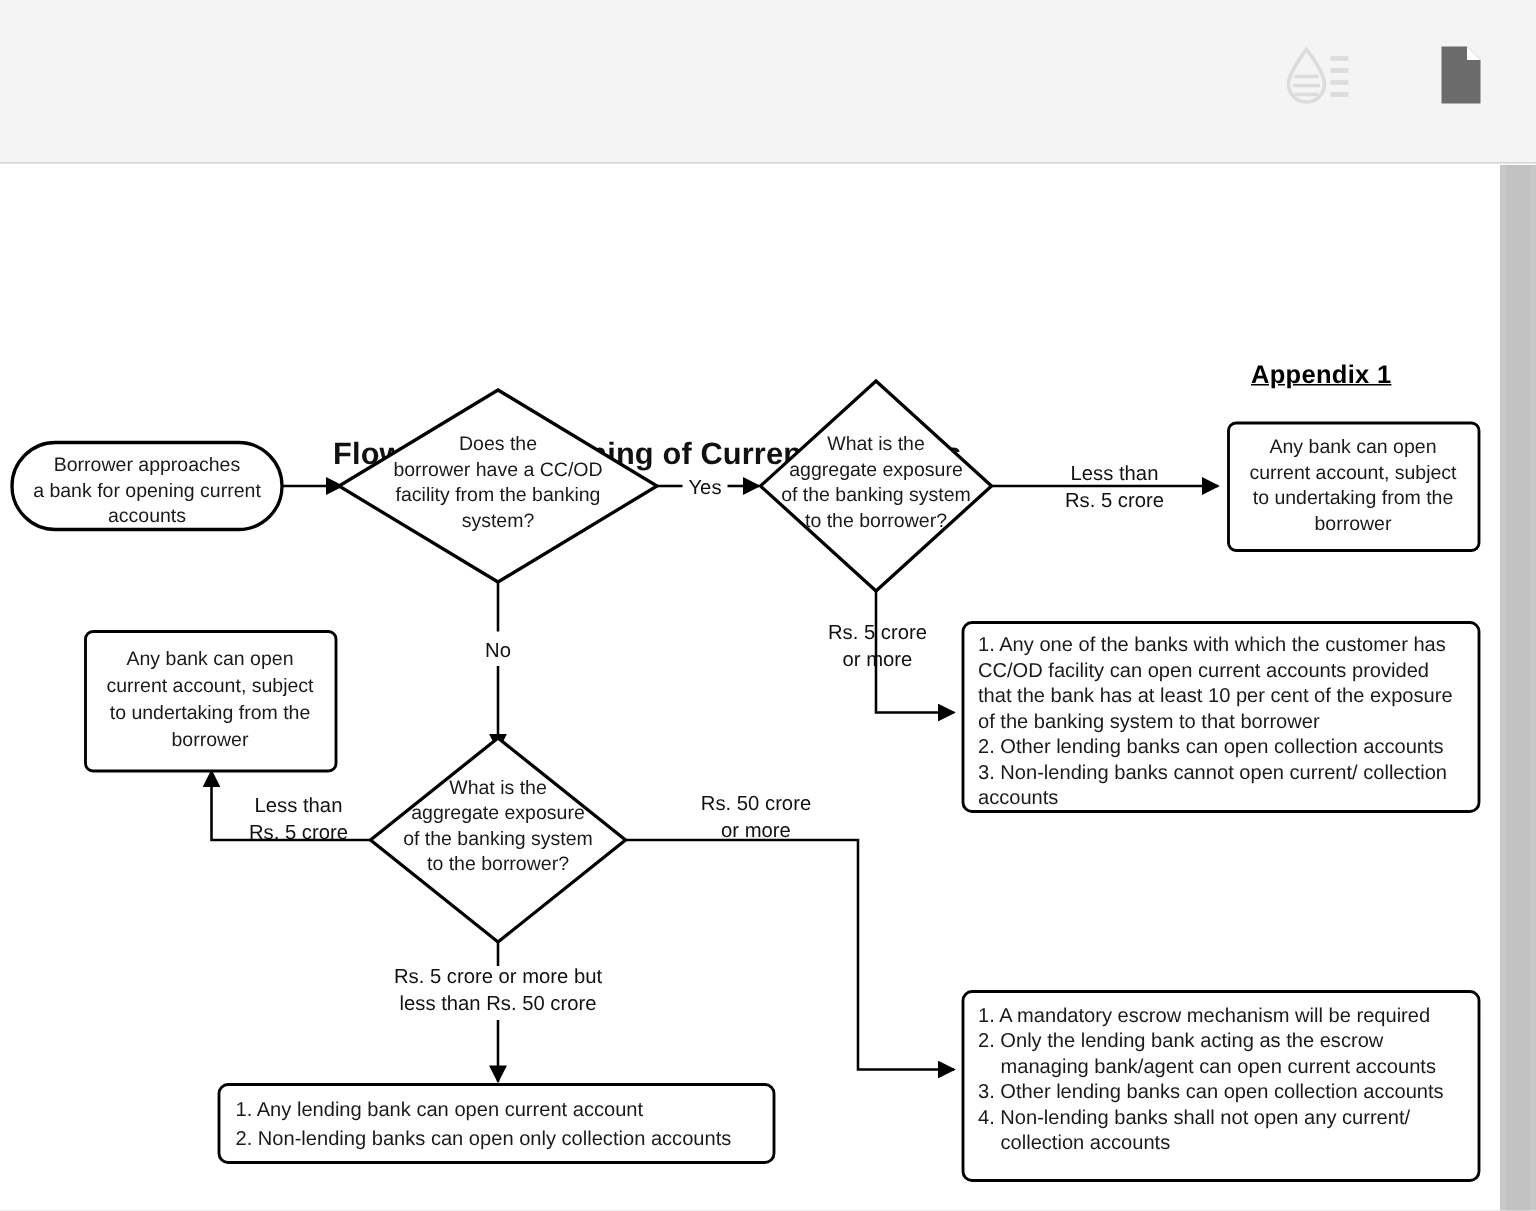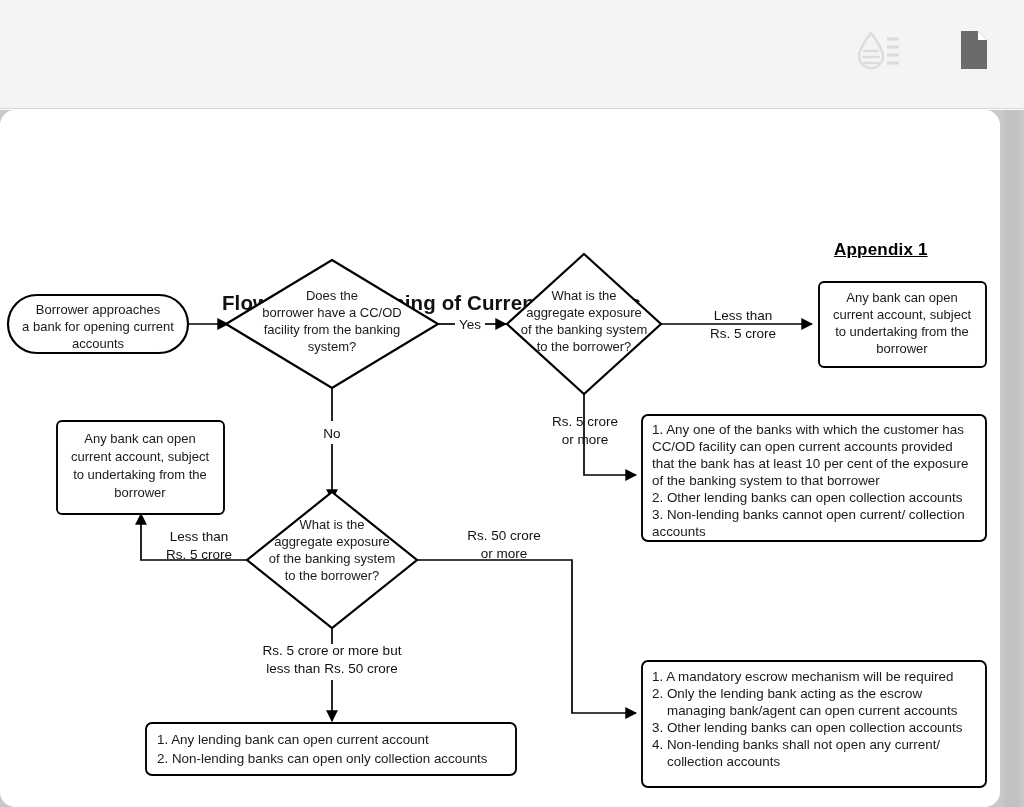--- a/index.html
+++ b/index.html
@@ -46,21 +46,20 @@
     width: 1024px; height: 697px;
     background: #c8c8c8;
     overflow: hidden;
   }
   #page {
     position: absolute;
     left: 0; top: 0;
     width: 1000px;
     height: 697px;
     background: #ffffff;
-    border-radius: 15px;
   }
   #scrollbar-track {
     position: absolute;
     right: 0; top: 0;
     width: 24px; height: 697px;
     background: #c8c8c8;
   }
   #scrollbar-thumb {
     position: absolute;
     left: 4px; top: 0px;

